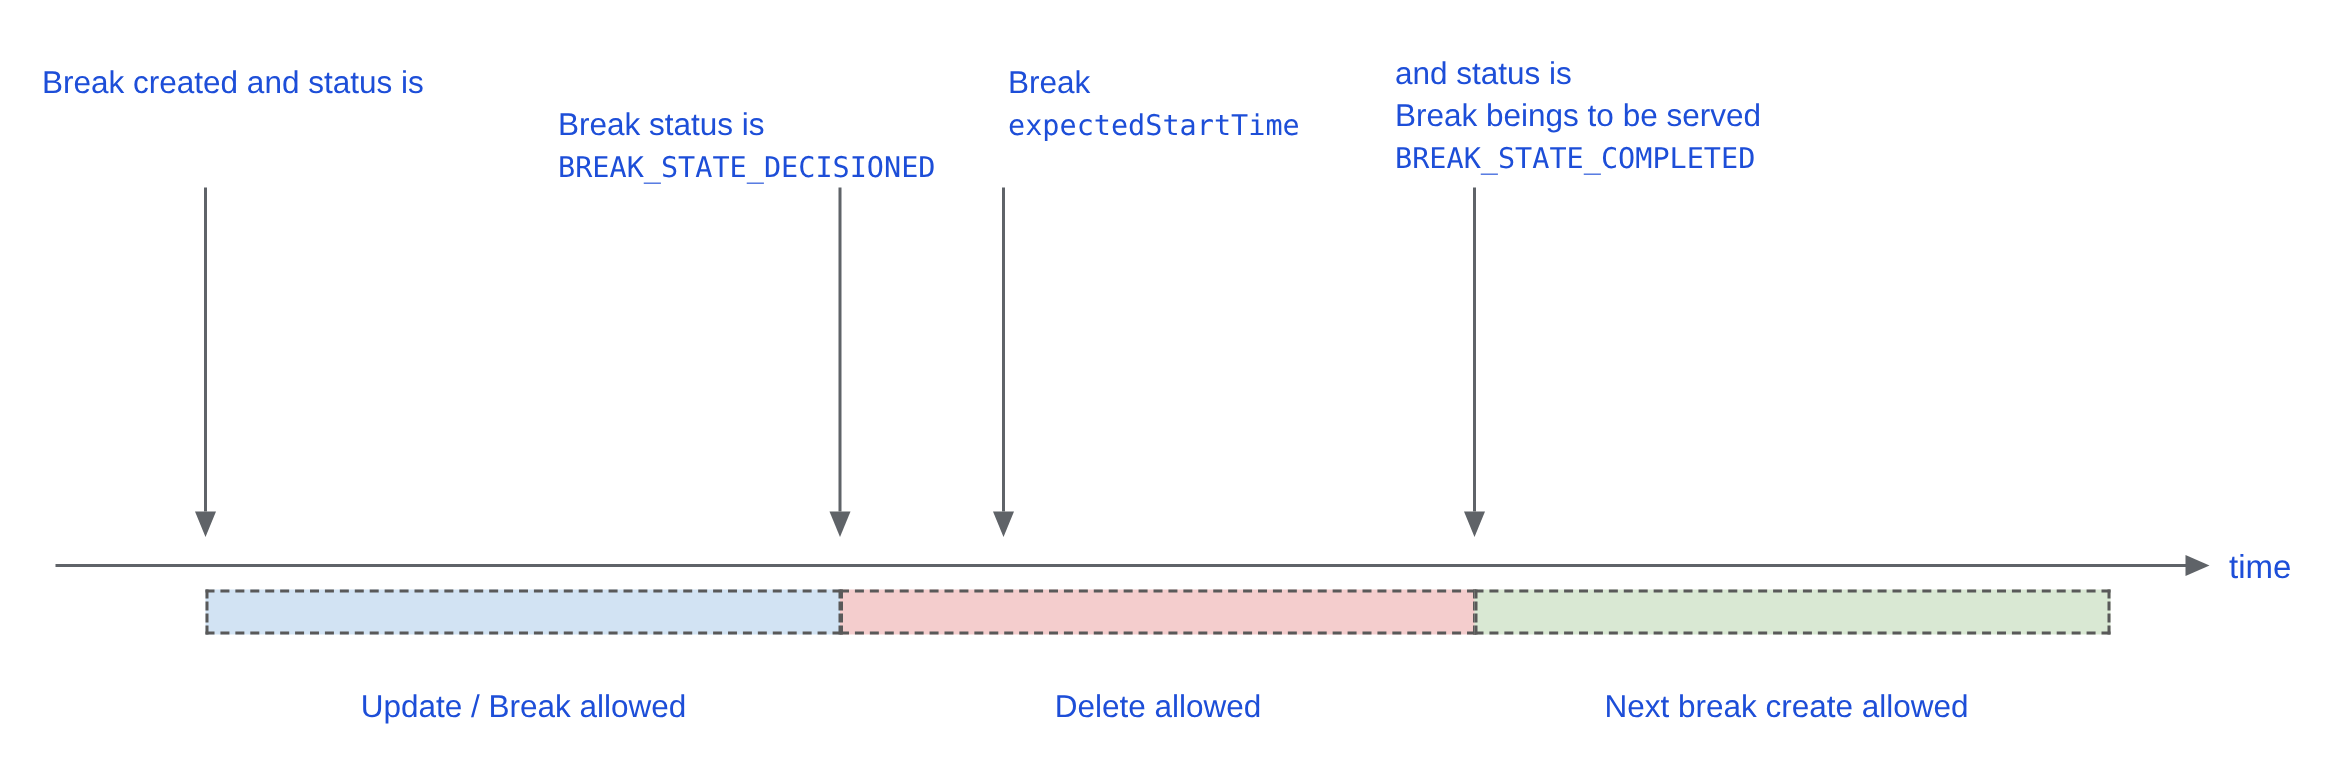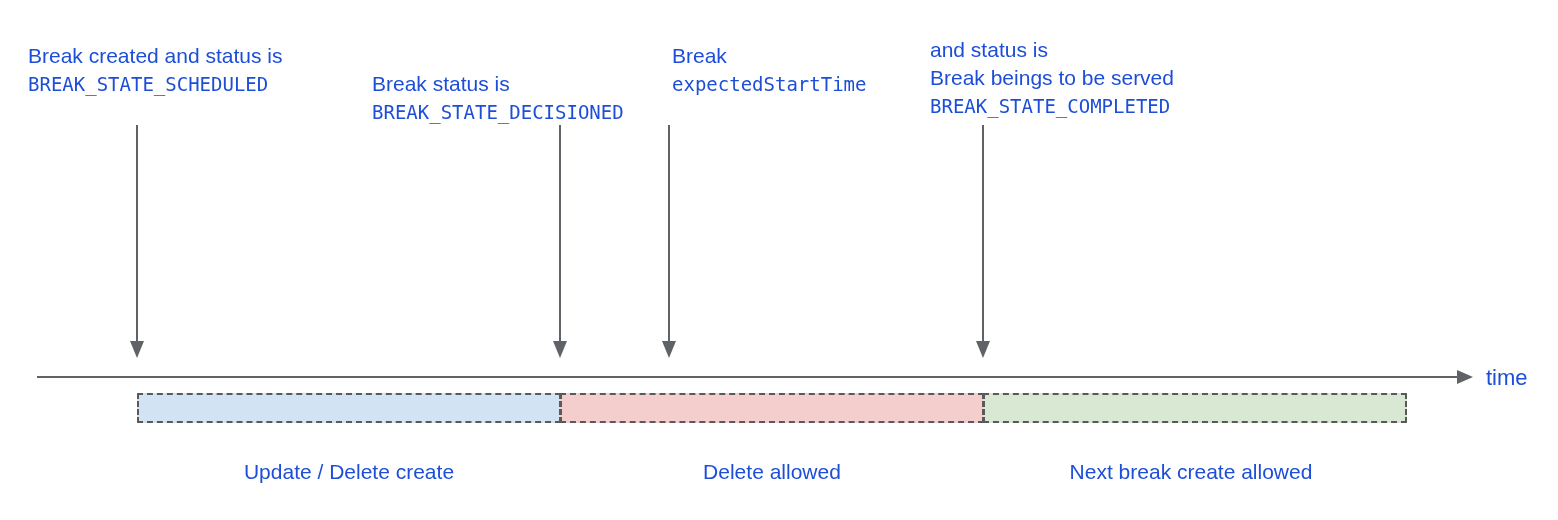--- a/index.html
+++ b/index.html
@@ -86,21 +86,20 @@
   #segment-label-2 { left: 560px; width: 424px; }
   #segment-label-3 { left: 979px; width: 424px; }
 </style>
 </head>
 <body>
 
 <div id="canvas">
 
   <div class="annotation" id="annotation-1">
     <div>Break created and status is</div>
-    <div class="code-line">BREAK_STATE_SCHEDULED</div>
   </div>
 
   <div class="annotation" id="annotation-2">
     <div>Break status is</div>
     <div class="code-line">BREAK_STATE_DECISIONED</div>
   </div>
 
   <div class="annotation" id="annotation-3">
     <div>Break</div>
     <div class="code-line">expectedStartTime</div>
@@ -130,17 +129,17 @@
   </div>
 
   <div class="timeline-line"></div>
   <div class="timeline-head"></div>
   <div class="time-label">time</div>
 
   <div class="segment-bar" id="segment-bar-1" style="background: rgb(210, 227, 243);"></div>
   <div class="segment-bar" id="segment-bar-2" style="background: rgb(244, 205, 205);"></div>
   <div class="segment-bar" id="segment-bar-3" style="background: rgb(217, 232, 211);"></div>
 
-  <div class="segment-label" id="segment-label-1">Update / Delete create</div>
+  <div class="segment-label" id="segment-label-1">Update / Break allowed</div>
   <div class="segment-label" id="segment-label-2">Delete allowed</div>
   <div class="segment-label" id="segment-label-3">Next break create allowed</div>
 
 </div>
 
 </body></html>

